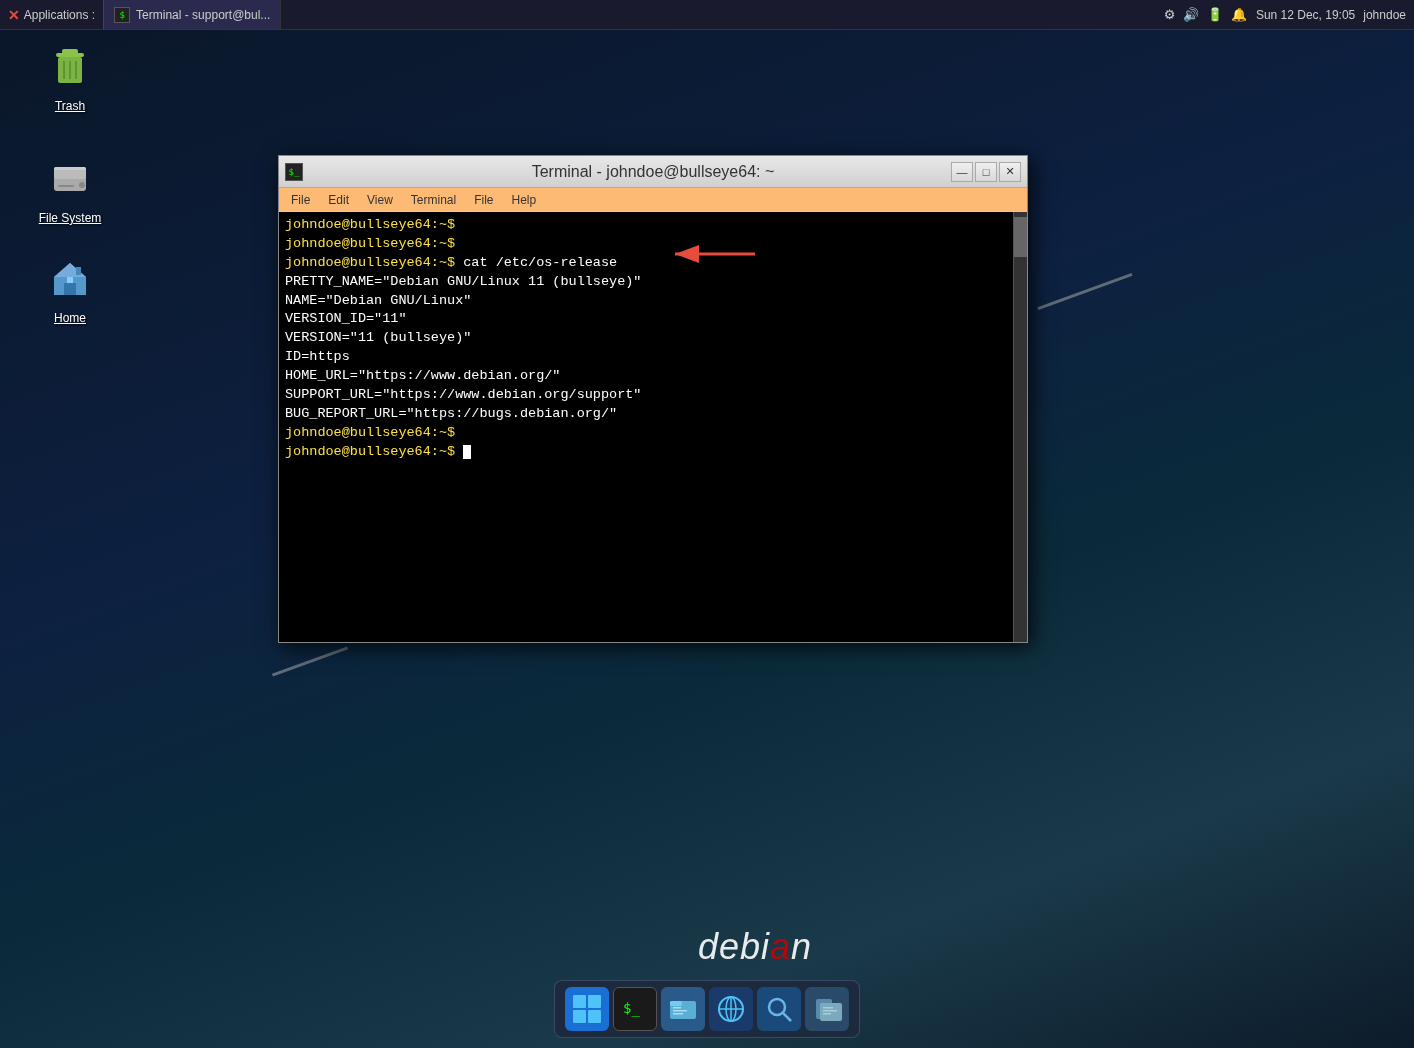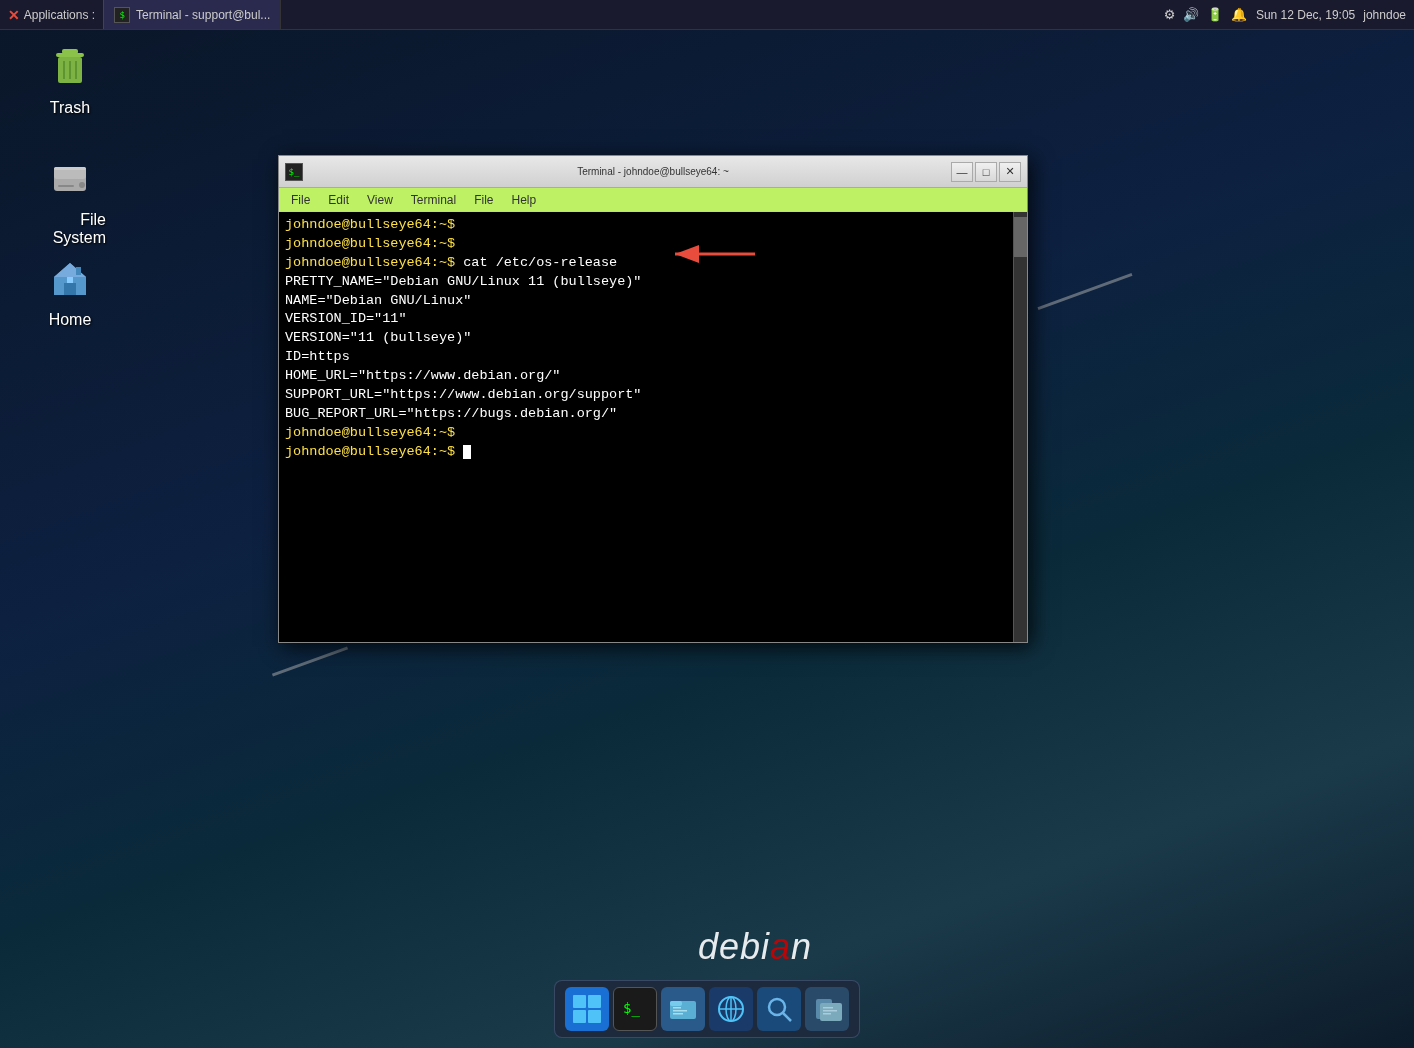--- a/index.html
+++ b/index.html
@@ -102,25 +102,26 @@
     }
     .desktop-icon .icon-img {
       width: 48px;
       height: 48px;
       display: flex;
       align-items: center;
       justify-content: center;
     }
     .desktop-icon .icon-label {
       color: #fff;
-      font-size: 16px;
-      text-align: right;
+      font-size: 12px;
+      text-align: left;
       padding: 2px 4px;
       border-radius: 2px;
       text-shadow: 1px 1px 2px #000;
+      text-decoration: underline;
     }
 
     
     .debian-watermark {
       position: absolute;
       bottom: 80px;
       left: 50%;
       transform: translateX(-50%);
       color: #fff;
       font-size: 36px;
@@ -188,21 +189,21 @@
       align-items: center;
       justify-content: center;
       font-size: 9px;
       color: #0f0;
       font-family: monospace;
       margin-right: 6px;
     }
     .terminal-titlebar .title {
       flex: 1;
       text-align: center;
-      font-size: 10px;
+      font-size: 16px;
       color: #333;
       position: absolute;
       left: 0; right: 0;
       pointer-events: none;
     }
     .terminal-titlebar .win-controls {
       display: flex;
       gap: 2px;
       margin-left: auto;
       z-index: 1;
@@ -214,21 +215,21 @@
       border: 1px solid #aaa;
       display: flex;
       align-items: center;
       justify-content: center;
       font-size: 11px;
       color: #333;
       cursor: pointer;
     }
 
     .terminal-menubar {
-      background: #bef264;
+      background: #fdba74;
       height: 24px;
       display: flex;
       align-items: center;
       padding: 0 4px;
       border-bottom: 1px solid #ccc;
       gap: 2px;
     }
     .menu-item {
       padding: 2px 8px;
       font-size: 12px;

